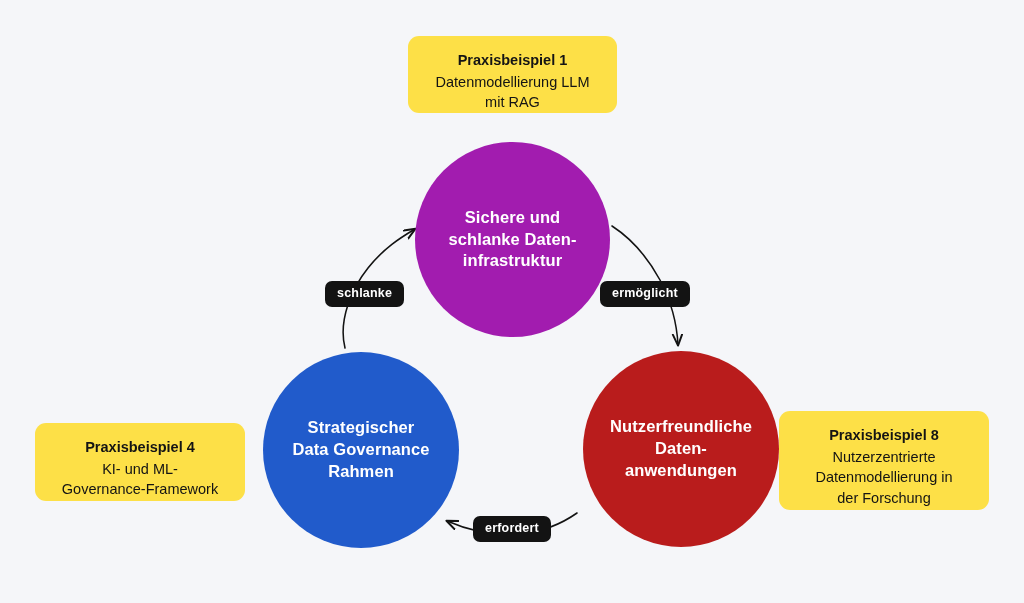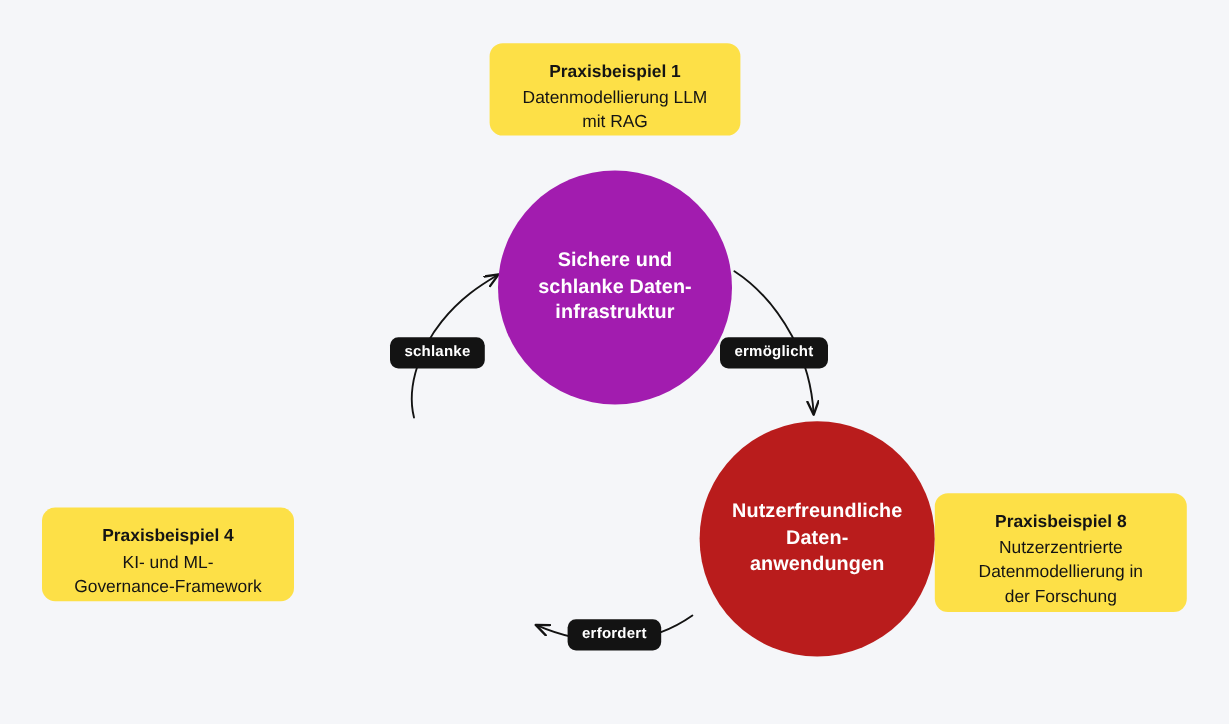--- a/index.html
+++ b/index.html
@@ -158,20 +158,25 @@
 
     <path d="M 577,513 C 560,525 540,532 520,534 C 495,536 470,531 447,521" fill="none" stroke="#131313" stroke-width="1.55" stroke-linecap="round" marker-end="url(#ah)"></path>
   </svg>
 
   <div class="node" id="node-infra">
     <span class="node-label">Sichere und
 schlanke Daten-
 infrastruktur</span>
   </div>
 
+  <div class="node" id="node-governance">
+    <span class="node-label">Strategischer
+Data Governance
+Rahmen</span>
+  </div>
 
   <div class="node" id="node-apps">
     <span class="node-label">Nutzerfreundliche
 Daten-
 anwendungen</span>
   </div>
 
   <div class="edge-label" id="edge-steuert">schlanke</div>
   <div class="edge-label" id="edge-ermoeglicht">ermöglicht</div>
   <div class="edge-label" id="edge-erfordert">erfordert</div>

